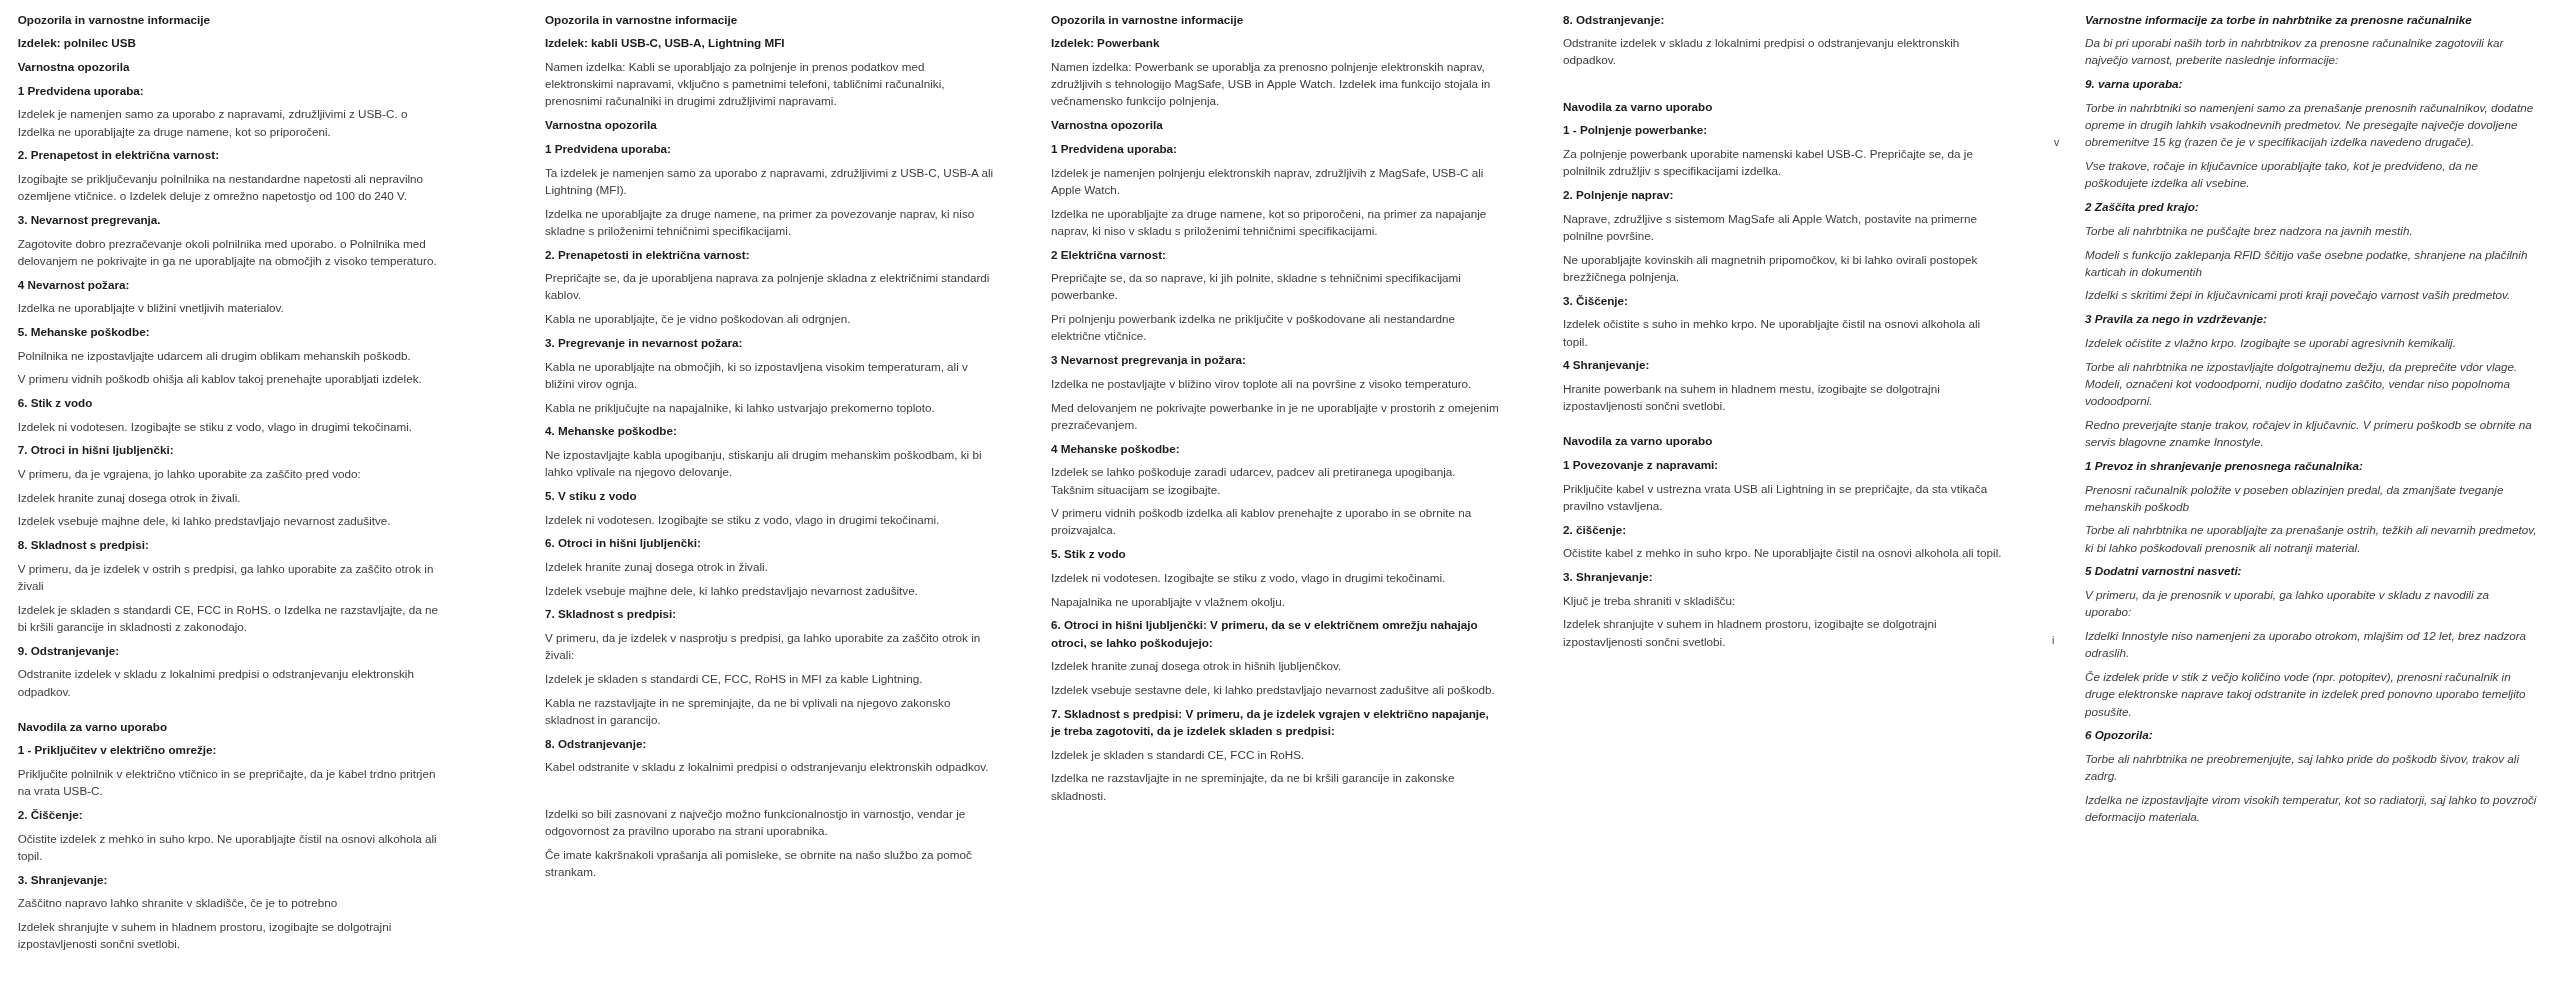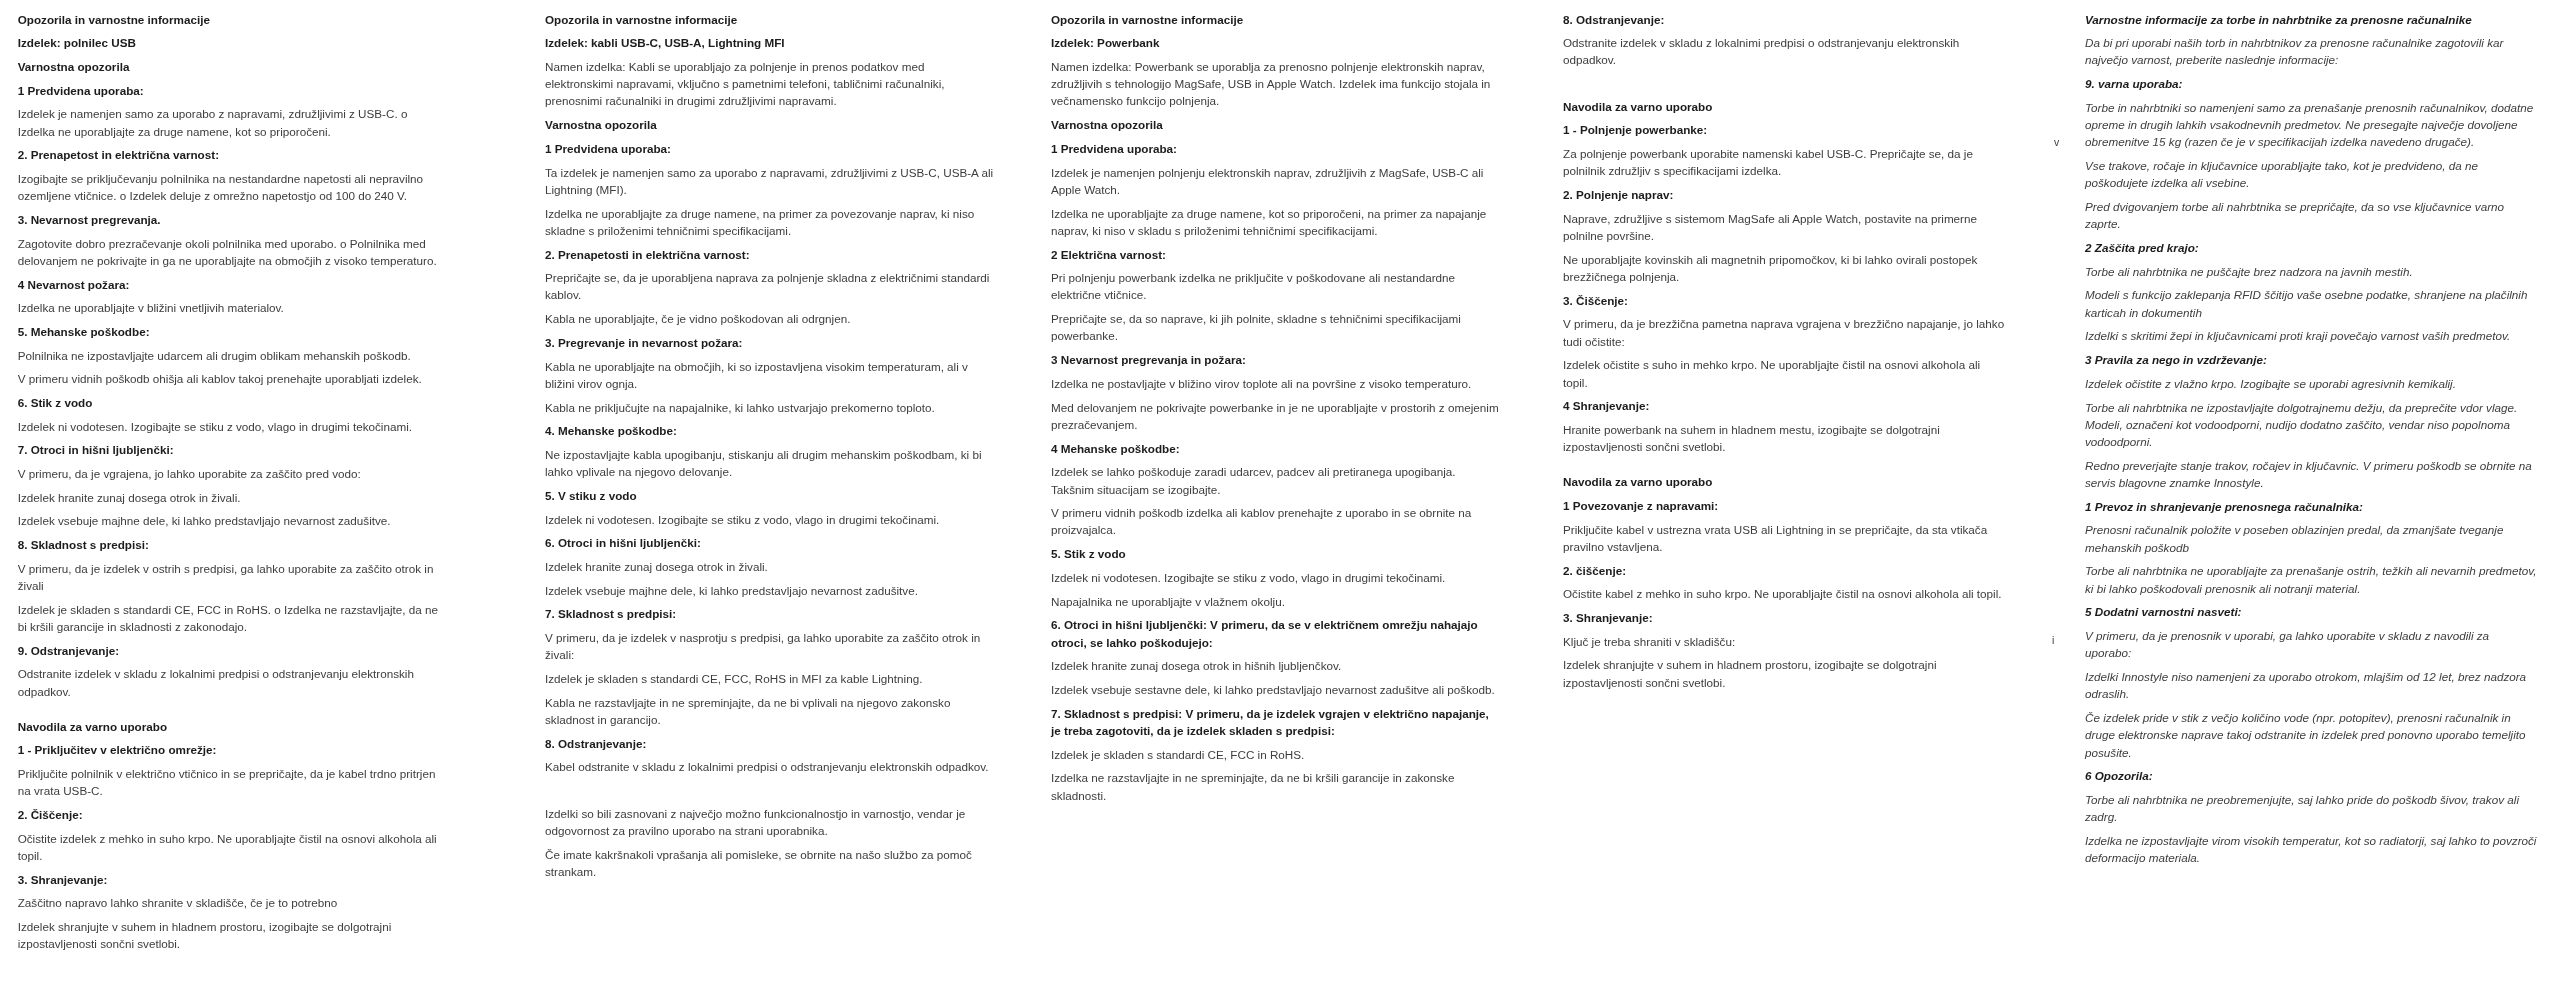--- a/index.html
+++ b/index.html
@@ -126,22 +126,22 @@
     </div>
     <div class="col col-3">
       <div class="h">Opozorila in varnostne informacije</div>
       <div class="h">Izdelek: Powerbank</div>
       <div class="p">Namen izdelka: Powerbank se uporablja za prenosno polnjenje elektronskih naprav, združljivih s tehnologijo MagSafe, USB in Apple Watch. Izdelek ima funkcijo stojala in večnamensko funkcijo polnjenja.</div>
       <div class="h">Varnostna opozorila</div>
       <div class="h">1 Predvidena uporaba:</div>
       <div class="p">Izdelek je namenjen polnjenju elektronskih naprav, združljivih z MagSafe, USB-C ali Apple Watch.</div>
       <div class="p">Izdelka ne uporabljajte za druge namene, kot so priporočeni, na primer za napajanje naprav, ki niso v skladu s priloženimi tehničnimi specifikacijami.</div>
       <div class="h">2 Električna varnost:</div>
+      <div class="p">Prepričajte se, da so naprave, ki jih polnite, skladne s tehničnimi specifikacijami powerbanke.</div>
       <div class="p">Pri polnjenju powerbank izdelka ne priključite v poškodovane ali nestandardne električne vtičnice.</div>
-      <div class="p">Prepričajte se, da so naprave, ki jih polnite, skladne s tehničnimi specifikacijami powerbanke.</div>
       <div class="h">3 Nevarnost pregrevanja in požara:</div>
       <div class="p">Izdelka ne postavljajte v bližino virov toplote ali na površine z visoko temperaturo.</div>
       <div class="p">Med delovanjem ne pokrivajte powerbanke in je ne uporabljajte v prostorih z omejenim prezračevanjem.</div>
       <div class="h">4 Mehanske poškodbe:</div>
       <div class="p">Izdelek se lahko poškoduje zaradi udarcev, padcev ali pretiranega upogibanja. Takšnim situacijam se izogibajte.</div>
       <div class="p">V primeru vidnih poškodb izdelka ali kablov prenehajte z uporabo in se obrnite na proizvajalca.</div>
       <div class="h">5. Stik z vodo</div>
       <div class="p">Izdelek ni vodotesen. Izogibajte se stiku z vodo, vlago in drugimi tekočinami.</div>
       <div class="p">Napajalnika ne uporabljajte v vlažnem okolju.</div>
       <div class="h">6. Otroci in hišni ljubljenčki: V primeru, da se v električnem omrežju nahajajo otroci, se lahko poškodujejo:</div>
@@ -155,41 +155,39 @@
       <div class="h">8. Odstranjevanje:</div>
       <div class="p">Odstranite izdelek v skladu z lokalnimi predpisi o odstranjevanju elektronskih odpadkov.</div>
       <div class="sp-lg"></div>
       <div class="h">Navodila za varno uporabo</div>
       <div class="h">1 - Polnjenje powerbanke:</div>
       <div class="p">Za polnjenje powerbank uporabite namenski kabel USB-C. Prepričajte se, da je polnilnik združljiv s specifikacijami izdelka.</div>
       <div class="h">2. Polnjenje naprav:</div>
       <div class="p">Naprave, združljive s sistemom MagSafe ali Apple Watch, postavite na primerne polnilne površine.</div>
       <div class="p">Ne uporabljajte kovinskih ali magnetnih pripomočkov, ki bi lahko ovirali postopek brezžičnega polnjenja.</div>
       <div class="h">3. Čiščenje:</div>
-      <div class="p">V primeru, da je brezžična pametna naprava vgrajena v brezžično napajanje, jo lahko tudi očistite:</div>
       <div class="p">Izdelek očistite s suho in mehko krpo. Ne uporabljajte čistil na osnovi alkohola ali topil.</div>
       <div class="h">4 Shranjevanje:</div>
       <div class="p">Hranite powerbank na suhem in hladnem mestu, izogibajte se dolgotrajni izpostavljenosti sončni svetlobi.</div>
       <div class="sp"></div>
       <div class="h">Navodila za varno uporabo</div>
       <div class="h">1 Povezovanje z napravami:</div>
       <div class="p">Priključite kabel v ustrezna vrata USB ali Lightning in se prepričajte, da sta vtikača pravilno vstavljena.</div>
       <div class="h">2. čiščenje:</div>
       <div class="p">Očistite kabel z mehko in suho krpo. Ne uporabljajte čistil na osnovi alkohola ali topil.</div>
       <div class="h">3. Shranjevanje:</div>
       <div class="p">Ključ je treba shraniti v skladišču:</div>
       <div class="p">Izdelek shranjujte v suhem in hladnem prostoru, izogibajte se dolgotrajni izpostavljenosti sončni svetlobi.</div>
     </div>
     <div class="col col-5">
       <div class="h">Varnostne informacije za torbe in nahrbtnike za prenosne računalnike</div>
       <div class="p">Da bi pri uporabi naših torb in nahrbtnikov za prenosne računalnike zagotovili kar največjo varnost, preberite naslednje informacije:</div>
       <div class="h">9. varna uporaba:</div>
       <div class="p">Torbe in nahrbtniki so namenjeni samo za prenašanje prenosnih računalnikov, dodatne opreme in drugih lahkih vsakodnevnih predmetov. Ne presegajte največje dovoljene obremenitve 15 kg (razen če je v specifikacijah izdelka navedeno drugače).</div>
       <div class="p">Vse trakove, ročaje in ključavnice uporabljajte tako, kot je predvideno, da ne poškodujete izdelka ali vsebine.</div>
-      <div class="p">Pred dvigovanjem torbe ali nahrbtnika se prepričajte, da so vse ključavnice varno zaprte.</div>
       <div class="h">2 Zaščita pred krajo:</div>
       <div class="p">Torbe ali nahrbtnika ne puščajte brez nadzora na javnih mestih.</div>
       <div class="p">Modeli s funkcijo zaklepanja RFID ščitijo vaše osebne podatke, shranjene na plačilnih karticah in dokumentih</div>
       <div class="p">Izdelki s skritimi žepi in ključavnicami proti kraji povečajo varnost vaših predmetov.</div>
       <div class="h">3 Pravila za nego in vzdrževanje:</div>
       <div class="p">Izdelek očistite z vlažno krpo. Izogibajte se uporabi agresivnih kemikalij.</div>
       <div class="p">Torbe ali nahrbtnika ne izpostavljajte dolgotrajnemu dežju, da preprečite vdor vlage. Modeli, označeni kot vodoodporni, nudijo dodatno zaščito, vendar niso popolnoma vodoodporni.</div>
       <div class="p">Redno preverjajte stanje trakov, ročajev in ključavnic. V primeru poškodb se obrnite na servis blagovne znamke Innostyle.</div>
       <div class="h">1 Prevoz in shranjevanje prenosnega računalnika:</div>
       <div class="p">Prenosni računalnik položite v poseben oblazinjen predal, da zmanjšate tveganje mehanskih poškodb</div>

